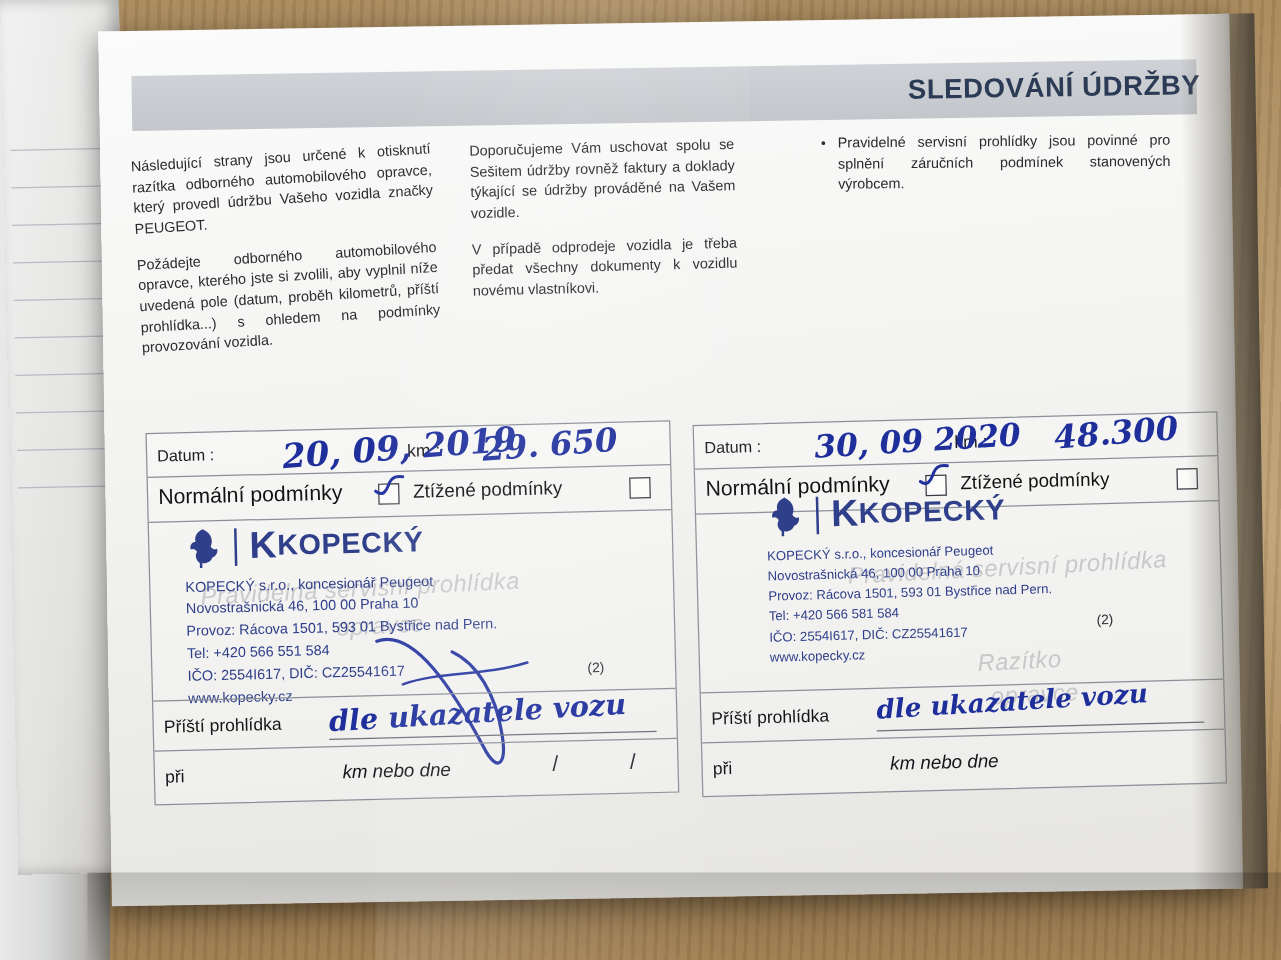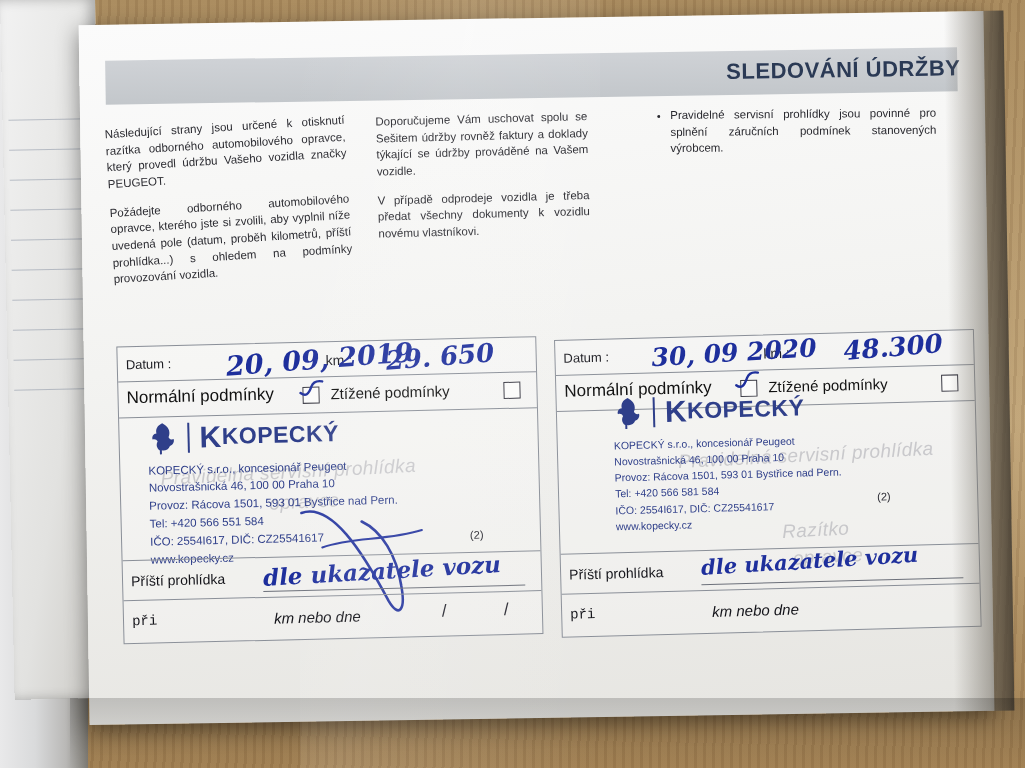--- a/index.html
+++ b/index.html
@@ -277,21 +277,20 @@
     bottom: 0;
     width: 100%;
     height: 42px;
     border-top: 1px solid #8a8f98;
   }
   .lbl-pri {
     position: absolute;
     left: 8px; top: 12px;
     font-size: 14px;
     color: #14141a;
-    font-family: Liberation Mono, monospace;
   }
   .lbl-kmnebo {
     position: absolute;
     left: 150px; top: 12px;
     font-size: 15px;
     font-style: italic;
     color: #14141a;
   }
   .slash1, .slash2 {
     position: absolute;

